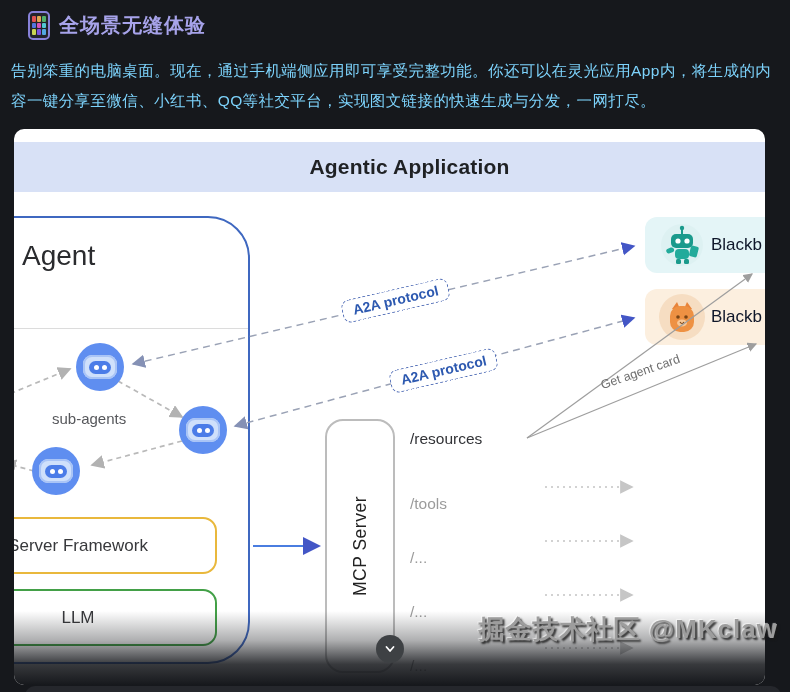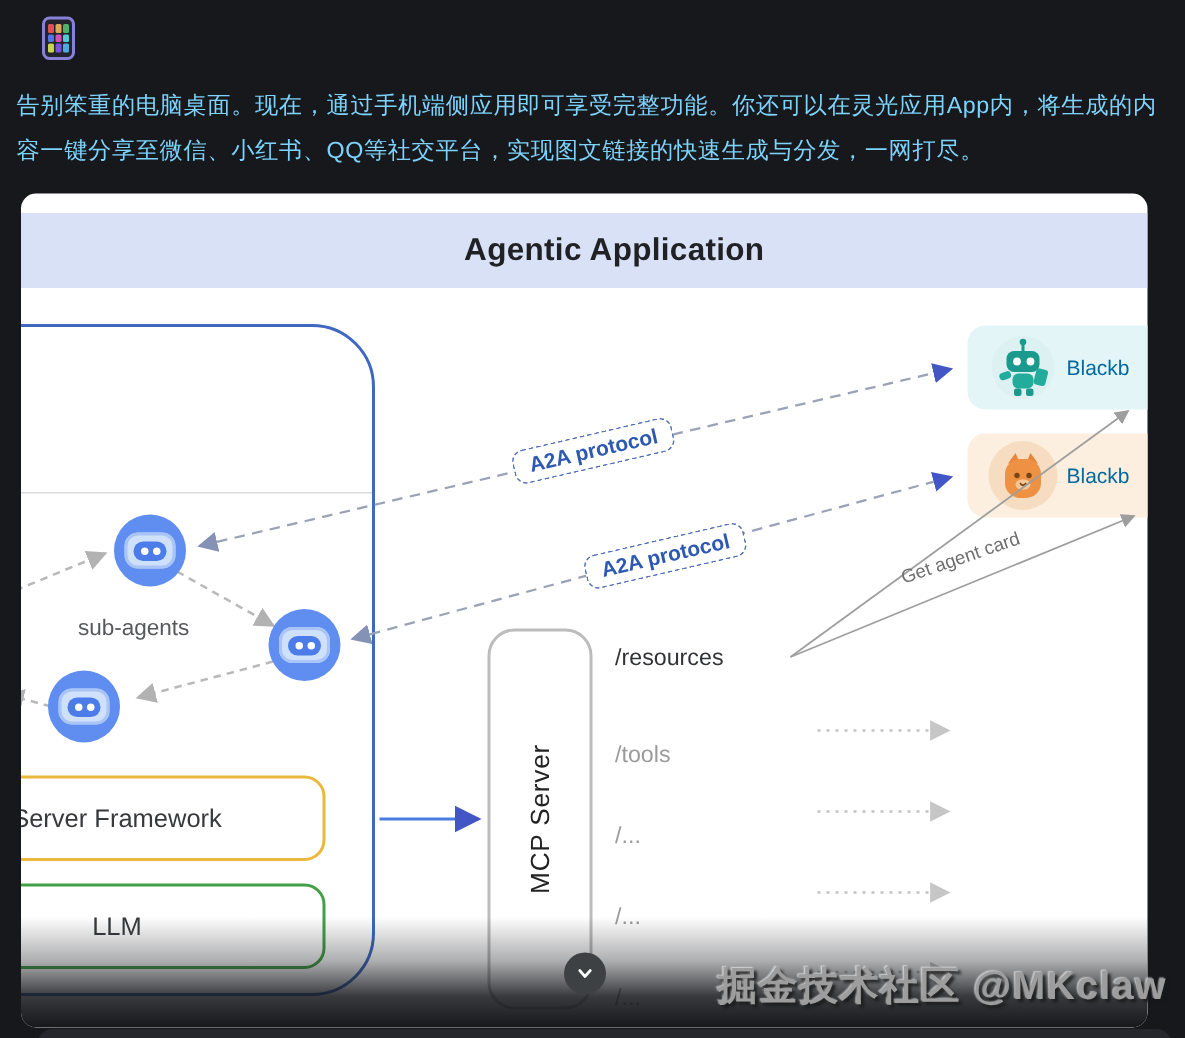--- a/index.html
+++ b/index.html
@@ -66,35 +66,35 @@
   .get-card-label { position:absolute; font-size:12.5px; color:#6f6f6f; z-index:6;
     transform:rotate(-19deg); white-space:nowrap; }
 
   .endpoint { position:absolute; left:396px; font-size:15.5px; z-index:6; }
   .ep-dark { color:#323337; } .ep-gray { color:#9b9b9b;margin-top:17px; }
 
   .card { position:absolute; left:631px; width:140px; height:56px; border-radius:12px;
     display:flex; align-items:center; gap:6px; padding-left:14px; z-index:4; }
   .card-cyan { top:88px; background:#e4f5f7; }
   .card-orange { top:160px; background:#fcefdf; }
-  .card-label { font-size:14px; color:#0369a1; font-weight:500; }
+  .card-label { font-size:17px; color:#0f172a; font-weight:500; }
   .orange-av { width:46px; height:46px; border-radius:50%; background:#f6ddc2;
     display:flex; align-items:center; justify-content:center; overflow:hidden; }
 
   .fig-svg { position:absolute; left:0; top:0; z-index:5; pointer-events:none; }
 
   .fade { position:absolute; left:0; bottom:0; width:100%; height:74px; z-index:8; pointer-events:none;
     background:linear-gradient(180deg, rgba(22,24,28,0) 0%, rgba(22,24,28,0.35) 40%,
       rgba(21,23,27,0.85) 72%, #16181c 100%); }
 
   .expand-btn { position:absolute; left:362px; top:506px; width:28px; height:28px; border-radius:50%;
     background:#3e4144; z-index:9; display:flex; align-items:center; justify-content:center;
     border:none; cursor:pointer; }
 
-  .watermark { position:absolute; right:12px; top:640px; z-index:10;
+  .watermark { position:absolute; right:12px; top:612px; z-index:10;
     font-size:26px; font-weight:bold; letter-spacing:1px; color:#9d9d9d;
     text-shadow:2px 2px 2px rgba(25,25,25,0.85), -1px -1px 1px rgba(255,255,255,0.6); }
 
   .next-card { position:absolute; left:25px; top:686px; width:756px; height:10px;
     background:#25272c; border-radius:12px 12px 0 0; z-index:1; }
 </style>
 </head>
 <body>
 
 <div class="hdr">
@@ -102,31 +102,33 @@
     <i></i>
       <i></i>
       <i></i>
       <i></i>
       <i></i>
       <i></i>
       <i></i>
       <i></i>
       <i></i>
   </div>
+  <div class="hdr-title">全场景无缝体验</div>
 </div>
 
 <p class="intro">告别笨重的电脑桌面。现在，通过手机端侧应用即可享受完整功能。你还可以在灵光应用App内，将生成的内容一键分享至微信、小红书、QQ等社交平台，实现图文链接的快速生成与分发，一网打尽。</p>
 
 <div class="fig">
 
   <div class="band">
     <span class="band-title">Agentic Application</span>
   </div>
 
   <div class="agent-box">
+    <span class="agent-label">Agent</span>
     <div class="agent-divider"></div>
   </div>
   <span class="subagents-label">sub-agents</span>
 
   <div class="robot" style="left:62px; top:214px;">
     <div class="robot-face">
         <div class="robot-visor">
           <i></i>
           <i></i>
         </div>

